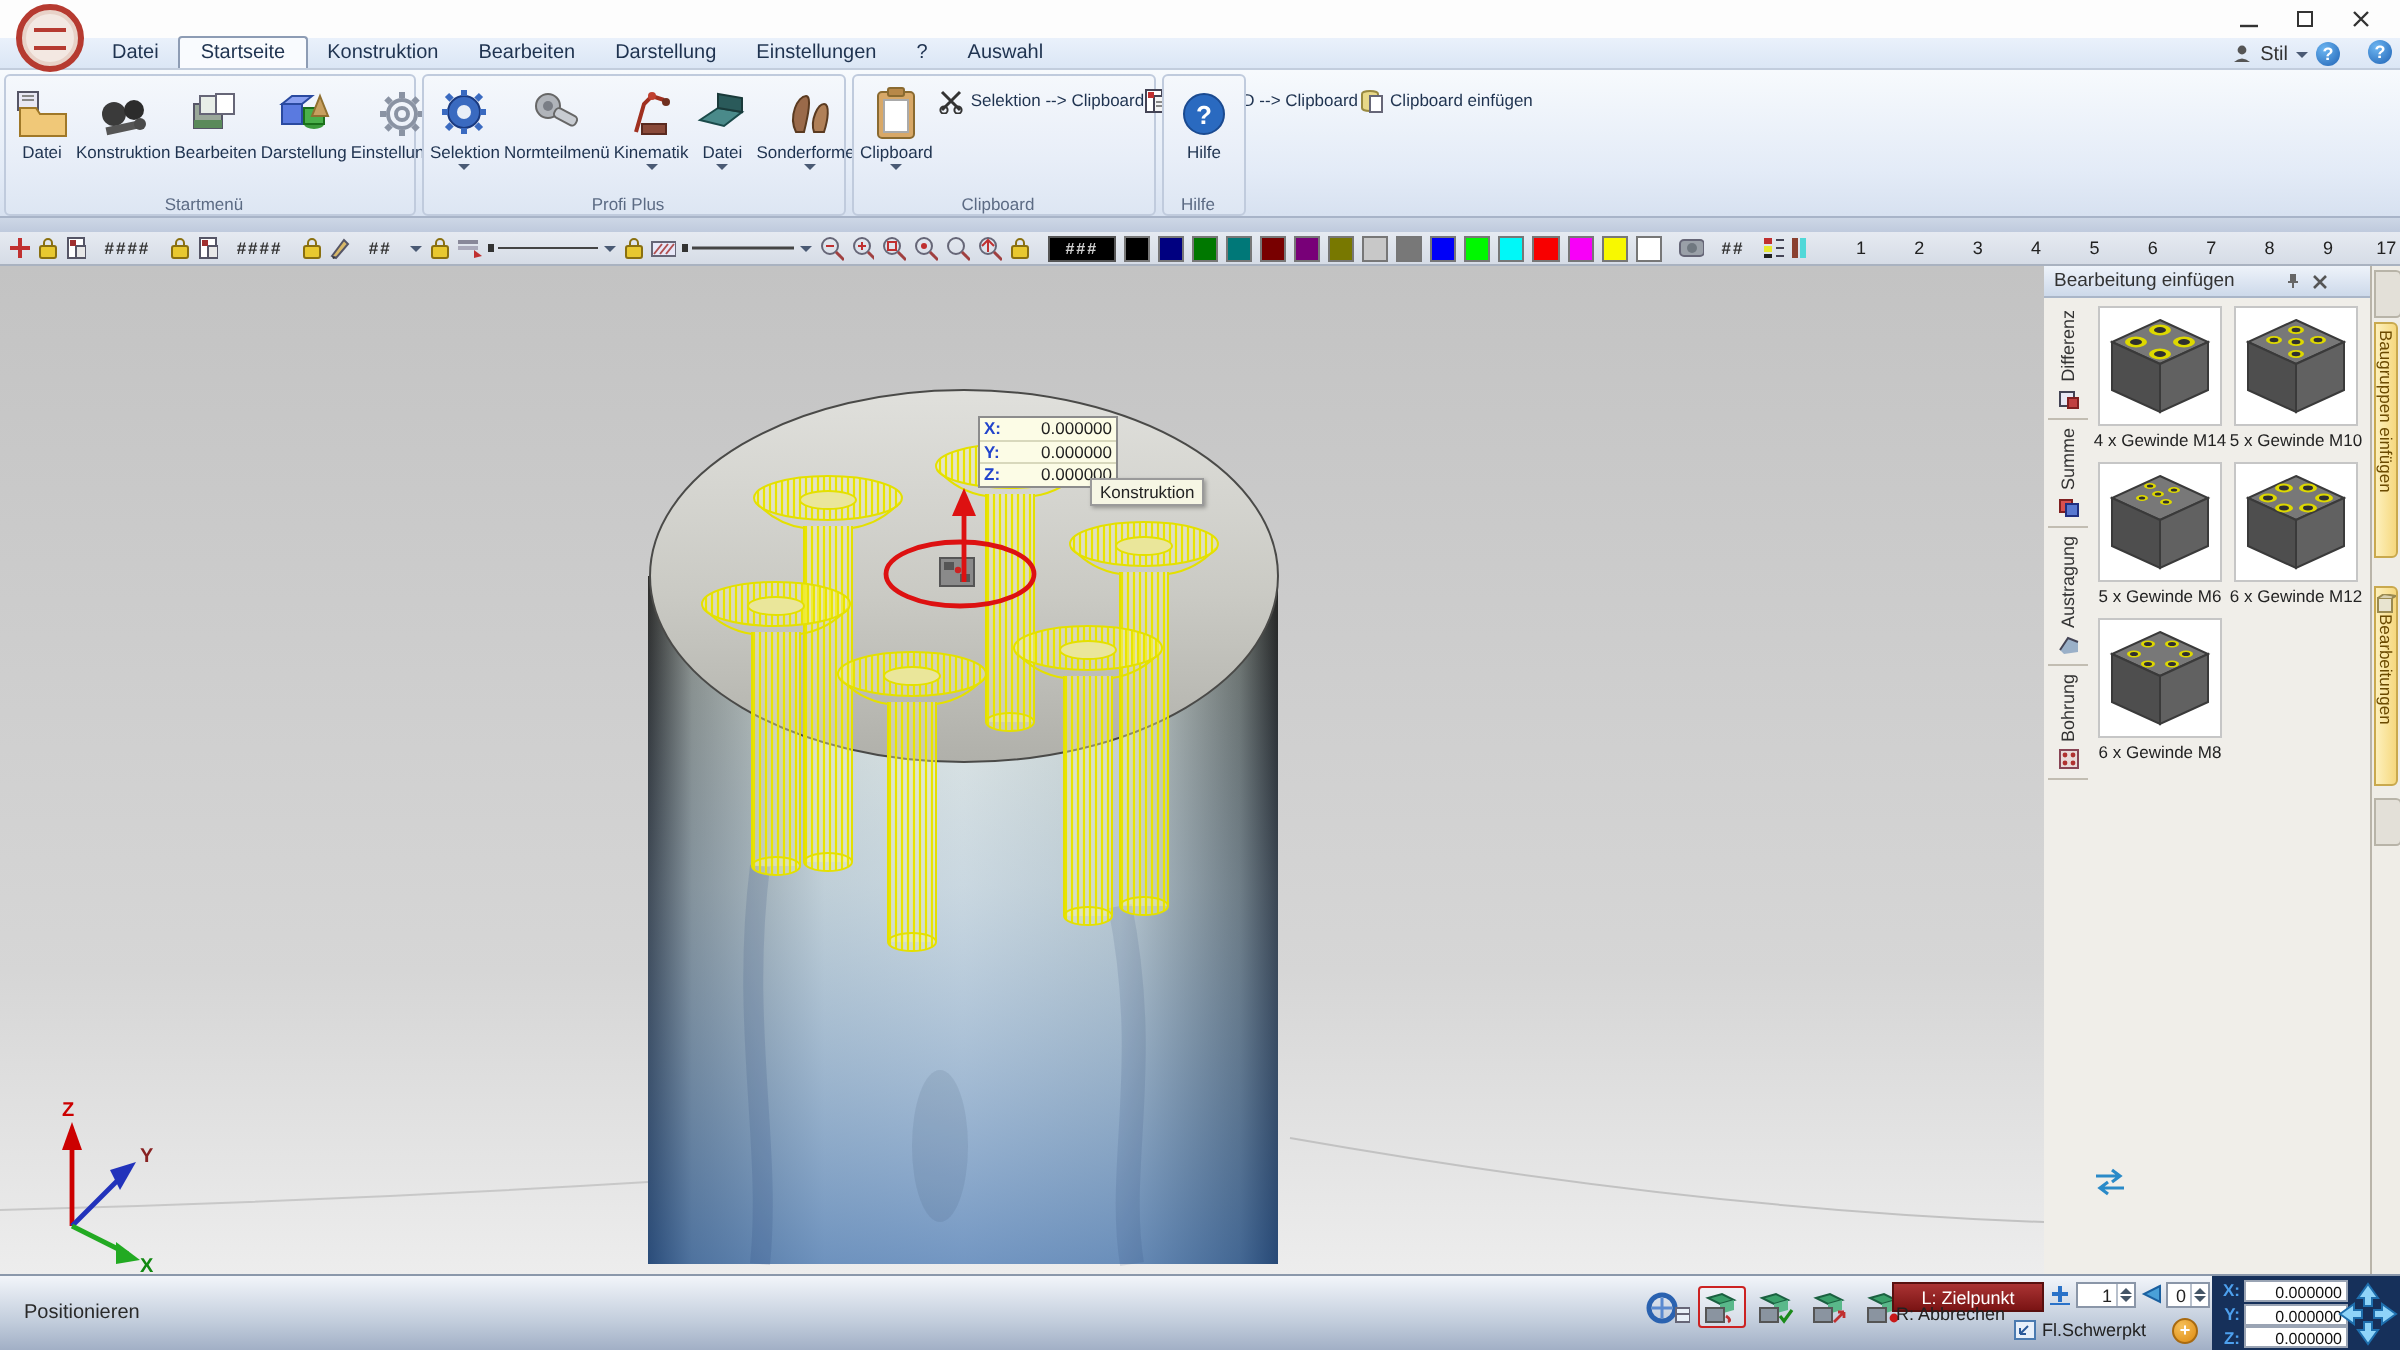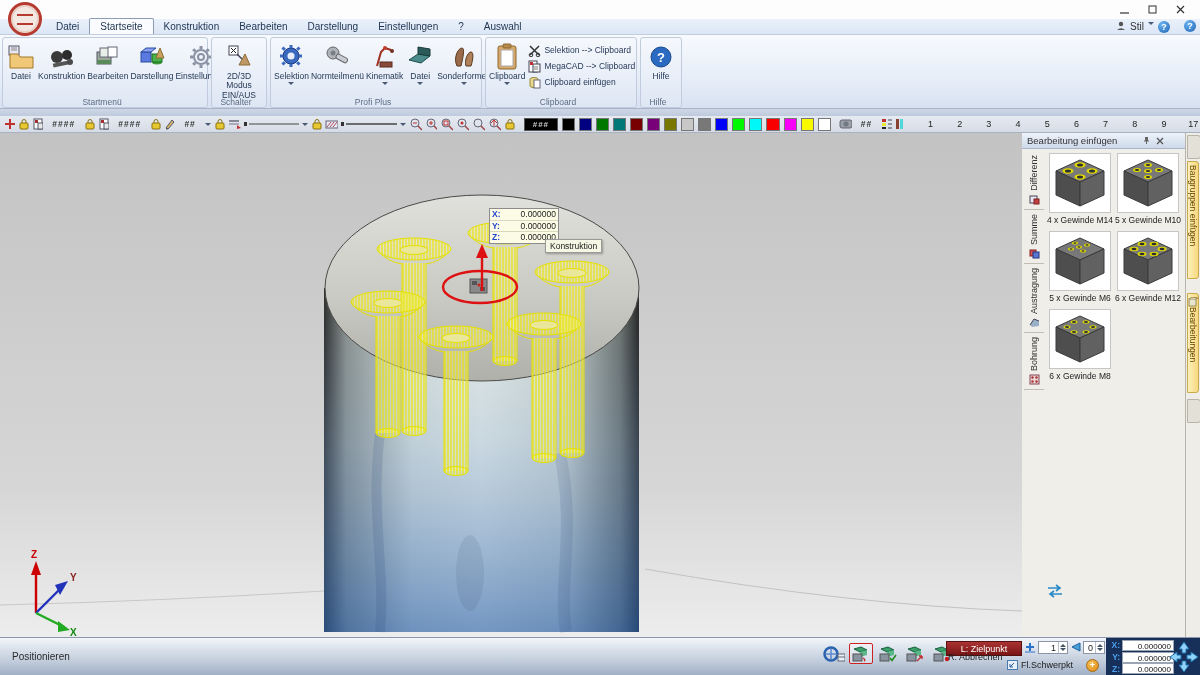--- a/index.html
+++ b/index.html
@@ -12,35 +12,35 @@
   .winbtns{right:4px;top:0;display:flex;gap:14px;height:19px;align-items:center;padding-right:8px;}
   .winbtn{width:14px;height:12px;display:flex;align-items:center;justify-content:center;}
   .logo{left:8px;top:2px;width:28px;height:28px;border-radius:50%;background:#f3e8e2;
         border:3px solid #b63a30;box-shadow:inset 0 0 0 2px #e8d2c8;z-index:50;display:flex;align-items:center;justify-content:center;}
   .logo i{display:block;width:16px;height:7px;border-top:2px solid #b63a30;border-bottom:2px solid #b63a30;}
   
   .menubar{left:0;top:19px;width:1200px;height:16px;background:linear-gradient(#eaf1fb,#dbe6f5);
            border-bottom:1px solid #c2cddd;display:flex;align-items:flex-end;padding-left:46px;box-sizing:border-box;}
   .mtab{font-size:10px;color:#1f3molecules;color:#1f3350;padding:2px 10px 2px 10px;}
   .mtab.active{background:#f9fbfe;border:1px solid #8d9cb4;border-bottom:none;border-radius:2px 2px 0 0;margin-top:21px;}
-  .style-area{right:30px;top:21px;display:flex;gap:4px;font-size:10px;color:#333;}
+  .style-area{right:30px;top:21px;display:flex;align-items:center;gap:4px;font-size:10px;color:#333;}
   .help-circ{width:12px;height:12px;border-radius:50%;background:radial-gradient(circle at 35% 30%,#6db6f2,#1f62b4);
              color:#fff;font-size:9px;font-weight:bold;display:flex;align-items:center;justify-content:center;}
   
   .ribbon{left:0;top:35px;width:1200px;height:74px;background:linear-gradient(#f7fafd,#e3ebf7 70%,#d7e1f0);
           border-bottom:1px solid #a8b4c8;display:flex;align-items:stretch;padding:2px 0 0 2px;box-sizing:border-box;}
   .rband{left:0;top:109px;width:1200px;height:7px;background:linear-gradient(#cdd7e6,#bfcadd);}
   .rgroup{position:relative;border:1px solid #c0cbdd;border-radius:3px;margin-right:3px;
           background:linear-gradient(#f5f8fc,#e8eef8 60%,#dde6f3);display:flex;align-items:flex-start;padding:2px 2px 12px 2px;box-sizing:border-box;}
   .rgroup-label{position:absolute;bottom:0;left:0;right:6px;text-align:center;font-size:8.5px;color:#5c6b84;}
   .rbtn{display:flex;flex-direction:column;align-items:center;justify-content:flex-start;
         padding:2px 1px;font-size:8.5px;color:#1f3350;text-align:center;line-height:1.1;}
   .rbtn .ric{width:30px;height:30px;display:flex;align-items:center;justify-content:center;}
   .caret{width:0;height:0;border-left:3px solid transparent;border-right:3px solid transparent;border-top:3px solid #4a5a74;margin-top:1px;}
-  .clip-items{display:flex;flex-direction:column;justify-content:center;padding:2px 2px;}
+  .clip-items{display:flex;flex-direction:row;justify-content:center;padding:2px 2px;}
   .clip-item{display:flex;align-items:center;gap:3px;font-size:8.5px;color:#1f3350;white-space:nowrap;height:16px;}
   
   .toolbar{left:0;top:116px;width:1200px;height:17px;background:linear-gradient(#e6eaf1,#d6dce6);
            border-bottom:1px solid #a9b2c0;display:flex;align-items:center;padding-left:4px;box-sizing:border-box;gap:3px;}
   .tb-txt{font-size:8.5px;font-weight:bold;color:#333;letter-spacing:1px;margin:0 6px;}
   .swatch-big{width:34px;height:11px;background:#000;color:#cfcfcf;font-size:8px;font-weight:bold;
               display:flex;align-items:center;justify-content:center;border:1px solid #555;letter-spacing:1px;margin-left:6px;}
   .swatch{width:12px;height:11px;border:1px solid #777;margin-left:1px;}
   .ruler{display:flex;justify-content:space-between;width:300px;margin-left:16px;font-size:9px;color:#222;}
   .ruler span{width:14px;text-align:center;}
@@ -209,34 +209,20 @@
                 <line x1="19.7" y1="7.3" x2="21.8" y2="5.2"></line>
               </g>
             </g>
           </svg>
         </span>
       <span>Einstellungen</span>
     </div>
     <div class="rgroup-label">Startmenü</div>
   </div>
 
-  <div class="rgroup" style="width:56px;">
-    <div class="rbtn" style="width:50px;">
-      <span class="ric">
-          <svg width="28" height="26">
-            <rect x="4" y="2" width="9" height="9" fill="#fff" stroke="#445"></rect>
-            <path d="M6,4 L11,9 M11,4 L6,9" stroke="#223"></path>
-            <path d="M12,10 L17,15" stroke="#445" stroke-width="1.5"></path>
-            <path d="M20,10 L25,21 L14,21 Z" fill="#c09868" stroke="#8a6a38"></path>
-          </svg>
-        </span>
-      <span>2D/3D Modus EIN/AUS</span>
-    </div>
-    <div class="rgroup-label">Schalter</div>
-  </div>
 
   <div class="rgroup" style="width:212px;">
     <div class="rbtn">
       <span class="ric">
           <svg width="28" height="26">
             <g fill="#3a6ac0" stroke="#1a3a80">
               <circle cx="14" cy="12" r="8"></circle>
             </g>
             <circle cx="14" cy="12" r="3.5" fill="#e8eef8"></circle>
             <g stroke="#3a6ac0" stroke-width="3">

